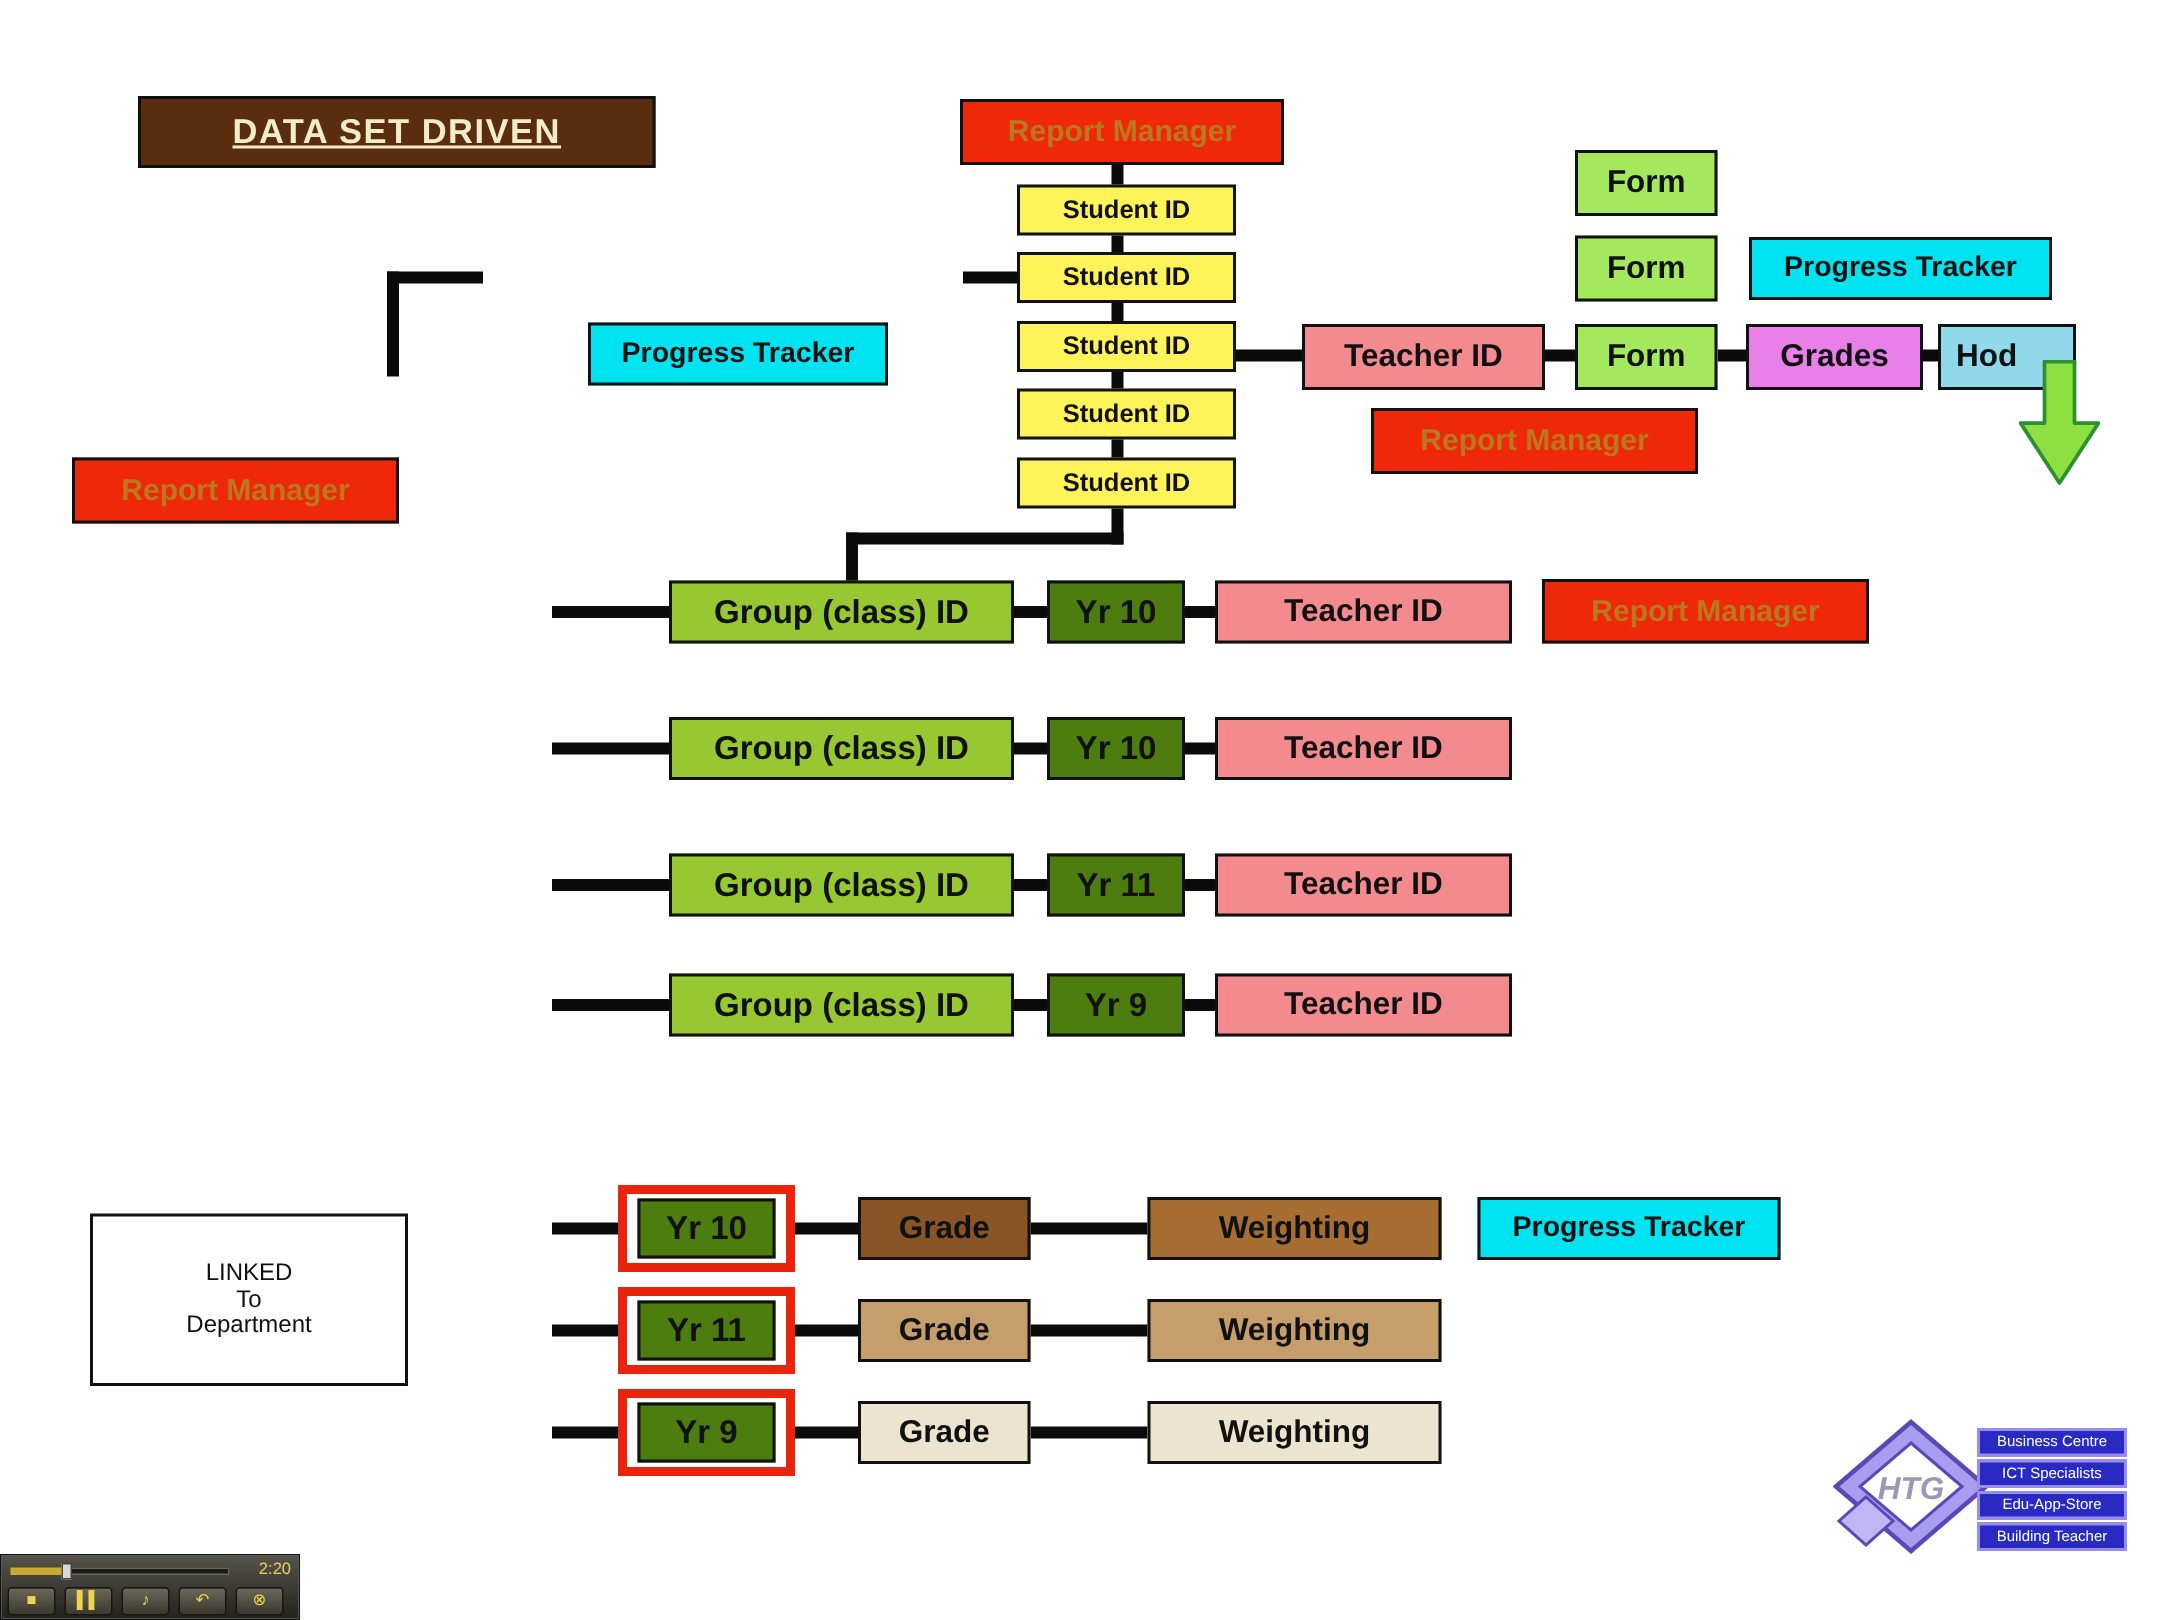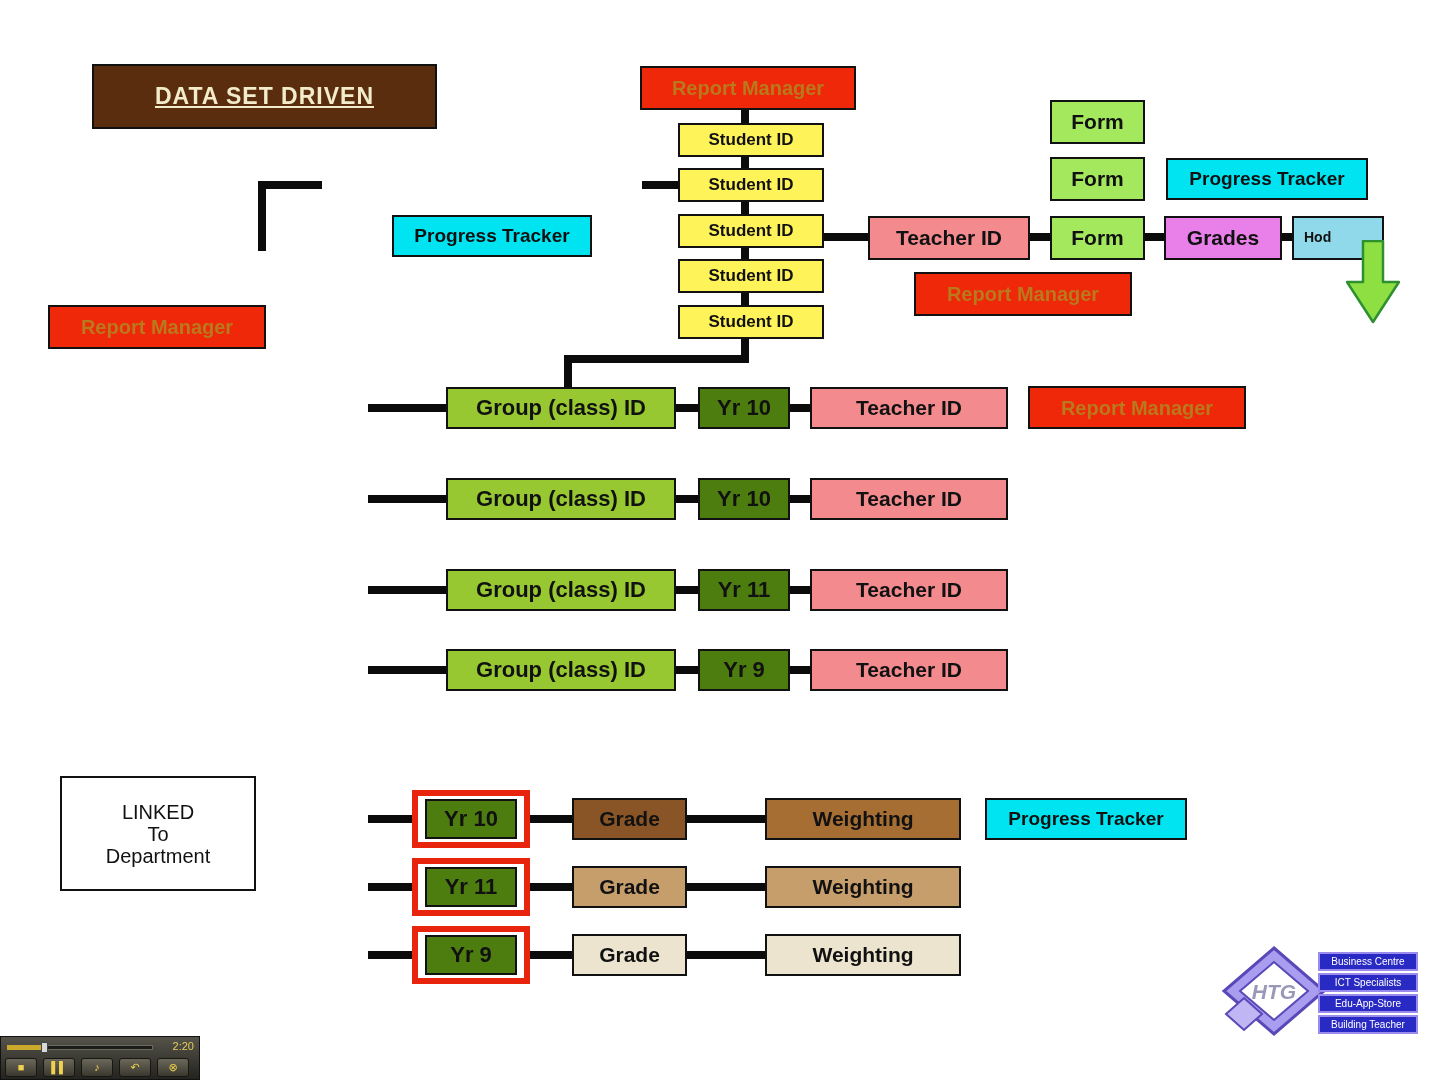--- a/index.html
+++ b/index.html
@@ -74,21 +74,21 @@
   <div class="line" style="left:368px;top:815px;width:44px;height:8px"></div>
   <div class="line" style="left:530px;top:815px;width:42px;height:8px"></div>
   <div class="line" style="left:687px;top:815px;width:78px;height:8px"></div>
   <div class="line" style="left:368px;top:883px;width:44px;height:8px"></div>
   <div class="line" style="left:530px;top:883px;width:42px;height:8px"></div>
   <div class="line" style="left:687px;top:883px;width:78px;height:8px"></div>
   <div class="line" style="left:368px;top:951px;width:44px;height:8px"></div>
   <div class="line" style="left:530px;top:951px;width:42px;height:8px"></div>
   <div class="line" style="left:687px;top:951px;width:78px;height:8px"></div>
 
-  <div class="box title-box" style="left:92px;top:64px;width:345px;height:65px;font-size:23px">DATA SET DRIVEN</div>
+  <div class="box title-box" style="left:92px;top:64px;width:345px;height:48px;font-size:23px">DATA SET DRIVEN</div>
 
   <div class="box red" style="left:640px;top:66px;width:216px;height:44px;font-size:20px">Report Manager</div>
 
   <div class="box yellow" style="left:678px;top:123px;width:146px;height:34px;font-size:17px">Student ID</div>
   <div class="box yellow" style="left:678px;top:168px;width:146px;height:34px;font-size:17px">Student ID</div>
   <div class="box yellow" style="left:678px;top:214px;width:146px;height:34px;font-size:17px">Student ID</div>
   <div class="box yellow" style="left:678px;top:259px;width:146px;height:34px;font-size:17px">Student ID</div>
   <div class="box yellow" style="left:678px;top:305px;width:146px;height:34px;font-size:17px">Student ID</div>
 
 
@@ -96,21 +96,21 @@
 
   <div class="box red" style="left:48px;top:305px;width:218px;height:44px;font-size:20px">Report Manager</div>
 
 
   <div class="box green" style="left:1050px;top:100px;width:95px;height:44px;font-size:21px">Form</div>
   <div class="box green" style="left:1050px;top:157px;width:95px;height:44px;font-size:21px">Form</div>
   <div class="box cyan" style="left:1166px;top:158px;width:202px;height:42px;font-size:19px">Progress Tracker</div>
   <div class="box salmon" style="left:868px;top:216px;width:162px;height:44px;font-size:21px">Teacher ID</div>
   <div class="box green" style="left:1050px;top:216px;width:95px;height:44px;font-size:21px">Form</div>
   <div class="box violet" style="left:1164px;top:216px;width:118px;height:44px;font-size:21px">Grades</div>
-  <div class="box lblue" style="left:1292px;top:216px;width:92px;height:44px;font-size:14px;justify-content:flex-start;padding-left:10px">Hod</div>
+  <div class="box lblue" style="left:1292px;top:216px;width:92px;height:44px;font-size:21px;justify-content:flex-start;padding-left:10px">Hod</div>
 
   <svg style="position:absolute;left:1346px;top:240px;z-index:3" width="54" height="84" viewBox="0 0 54 84">
     <polygon points="17,1 37,1 37,42 53,42 27,82 1,42 17,42" fill="#8ee042" stroke="#2e8f2e" stroke-width="2.5" stroke-linejoin="round"></polygon>
   </svg>
 
   <div class="box red" style="left:914px;top:272px;width:218px;height:44px;font-size:20px">Report Manager</div>
 
   <div class="box olive" style="left:446px;top:387px;width:230px;height:42px;font-size:22px">Group (class) ID</div>
   <div class="box teal" style="left:698px;top:387px;width:92px;height:42px;font-size:22px">Yr 10</div>
   <div class="box salmon" style="left:810px;top:387px;width:198px;height:42px;font-size:21px">Teacher ID</div>
@@ -140,21 +140,21 @@
   </div>
   <div class="box tan" style="left:572px;top:866px;width:115px;height:42px;font-size:21px">Grade</div>
   <div class="box tan" style="left:765px;top:866px;width:196px;height:42px;font-size:21px">Weighting</div>
 
   <div class="red-frame" style="left:412px;top:926px">
     <div class="box teal inner-yr">Yr 9</div>
   </div>
   <div class="box cream" style="left:572px;top:934px;width:115px;height:42px;font-size:21px">Grade</div>
   <div class="box cream" style="left:765px;top:934px;width:196px;height:42px;font-size:21px">Weighting</div>
 
-  <div class="box linked" style="left:60px;top:776px;width:196px;height:115px;font-size:20px">
+  <div class="box linked" style="left:60px;top:809px;width:212px;height:115px;font-size:16px">
     <div>
       <div>LINKED</div>
       <div>To</div>
       <div>Department</div>
     </div>
   </div>
 
   <svg style="position:absolute;left:1222px;top:946px;z-index:3" width="104" height="90" viewBox="0 0 104 90">
     <polygon points="52,2 102,45 52,88 2,45" fill="#a99df0" stroke="#5a48b8" stroke-width="3"></polygon>
     <polygon points="52,16 86,45 52,74 18,45" fill="#ffffff" stroke="#5a48b8" stroke-width="2"></polygon>

